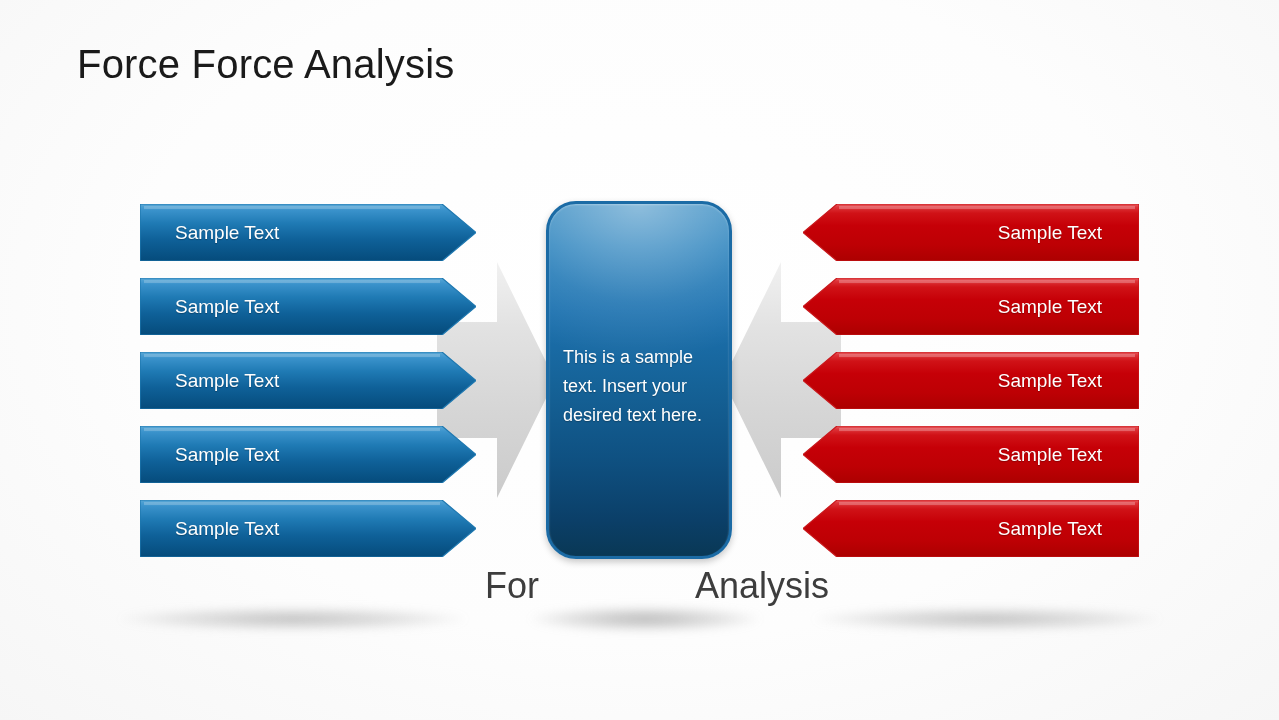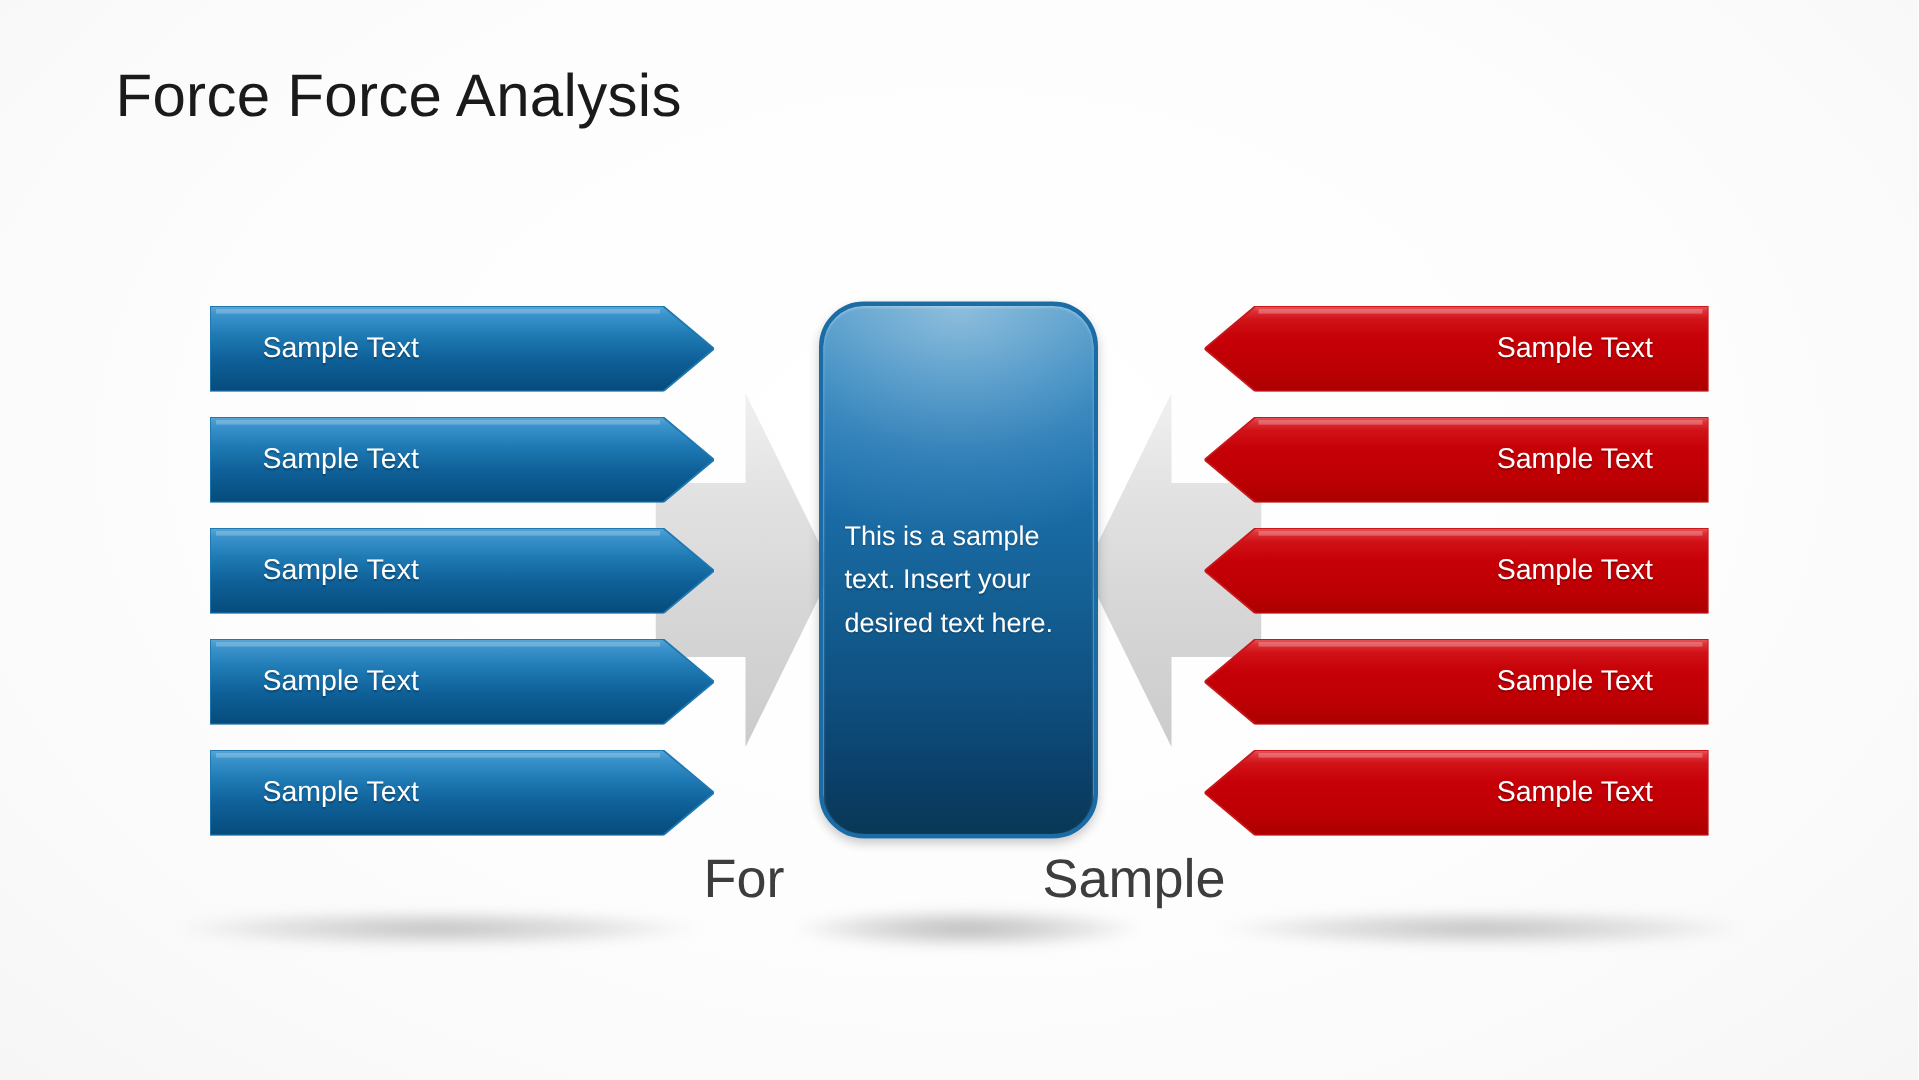--- a/index.html
+++ b/index.html
@@ -138,21 +138,21 @@
 
   
   .caption {
     position: absolute;
     font-size: 36px;
     font-weight: 300;
     color: #3d3d3d;
     white-space: nowrap;
     z-index: 4;
   }
-  #caption-for { left: 469px; top: 565px; }
+  #caption-for { left: 485px; top: 565px; }
   #caption-against { left: 695px; top: 565px; }
 </style>
 </head>
 <body>
 
 <div id="slide">
 
   <div class="floor-shadow left"></div>
   <div class="floor-shadow center"></div>
   <div class="floor-shadow right"></div>
@@ -314,15 +314,15 @@
       </svg>
     </div>
     <span class="bar-label">Sample Text</span>
   </div>
 
   <div id="center-box">
     <div id="center-text">This is a sample text. Insert your desired text here.</div>
   </div>
 
   <div class="caption" id="caption-for">For</div>
-  <div class="caption" id="caption-against">Sample</div>
+  <div class="caption" id="caption-against">Analysis</div>
 
 </div>
 
 </body></html>

